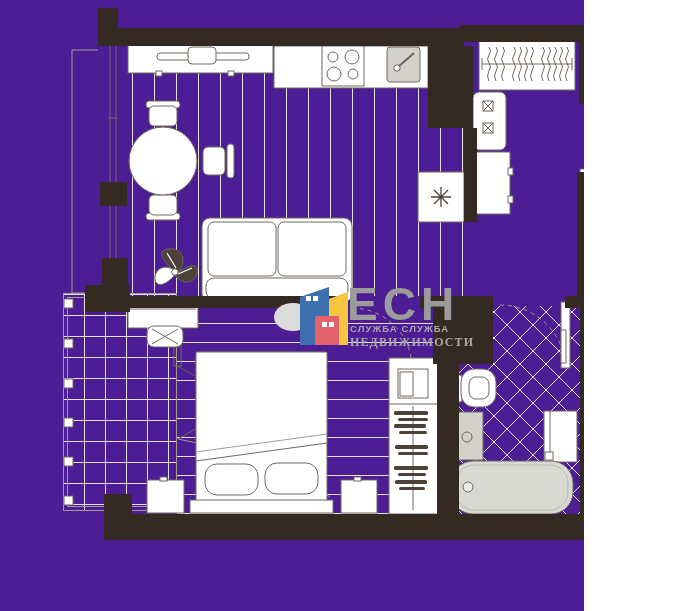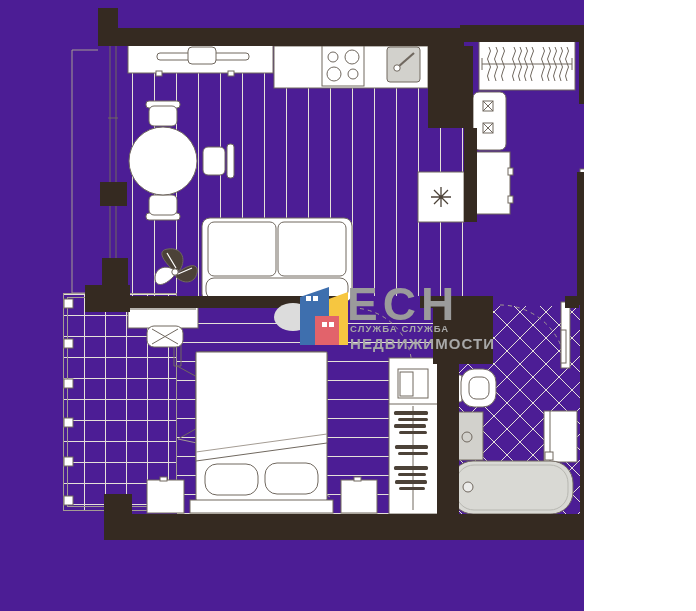--- a/index.html
+++ b/index.html
@@ -14,22 +14,22 @@
   .wf{fill:#ffffff;stroke:var(--outline);stroke-width:1;}
   .gf{fill:var(--fill_gray);stroke:var(--outline);stroke-width:1;}
   .tubf{fill:var(--tub_fill);stroke:var(--outline);stroke-width:1;}
   .fl{stroke:var(--floor_line);stroke-width:1;fill:none;}
   .cl{fill:var(--clothes);stroke:none;}
   
   .wm-brand{position:absolute;left:347px;top:281px;font-size:46px;font-weight:bold;
     letter-spacing:5px;line-height:1;color:var(--logo_gray);}
   .wm-tag1{position:absolute;left:350px;top:323px;font-size:9.5px;font-weight:bold;
     letter-spacing:1.1px;color:var(--logo_gray_light);}
-  .wm-tag2{position:absolute;left:350px;top:335px;font-size:15px;font-weight:bold;
-    letter-spacing:1.1px;color:var(--logo_gray_light);}
+  .wm-tag2{position:absolute;left:350px;top:335px;font-size:12px;font-weight:bold;
+    letter-spacing:1.1px;color:var(--logo_gray_light);font-family:Liberation Serif, serif;}
 </style>
 </head>
 <body>
 
 <div class="stage">
 
 <svg class="plan" width="696" height="611" viewBox="0 0 696 611">
   <defs>
     <pattern id="pV" width="22" height="20" patternUnits="userSpaceOnUse">
       <path class="fl" d="M0.5,0 V20"></path>

